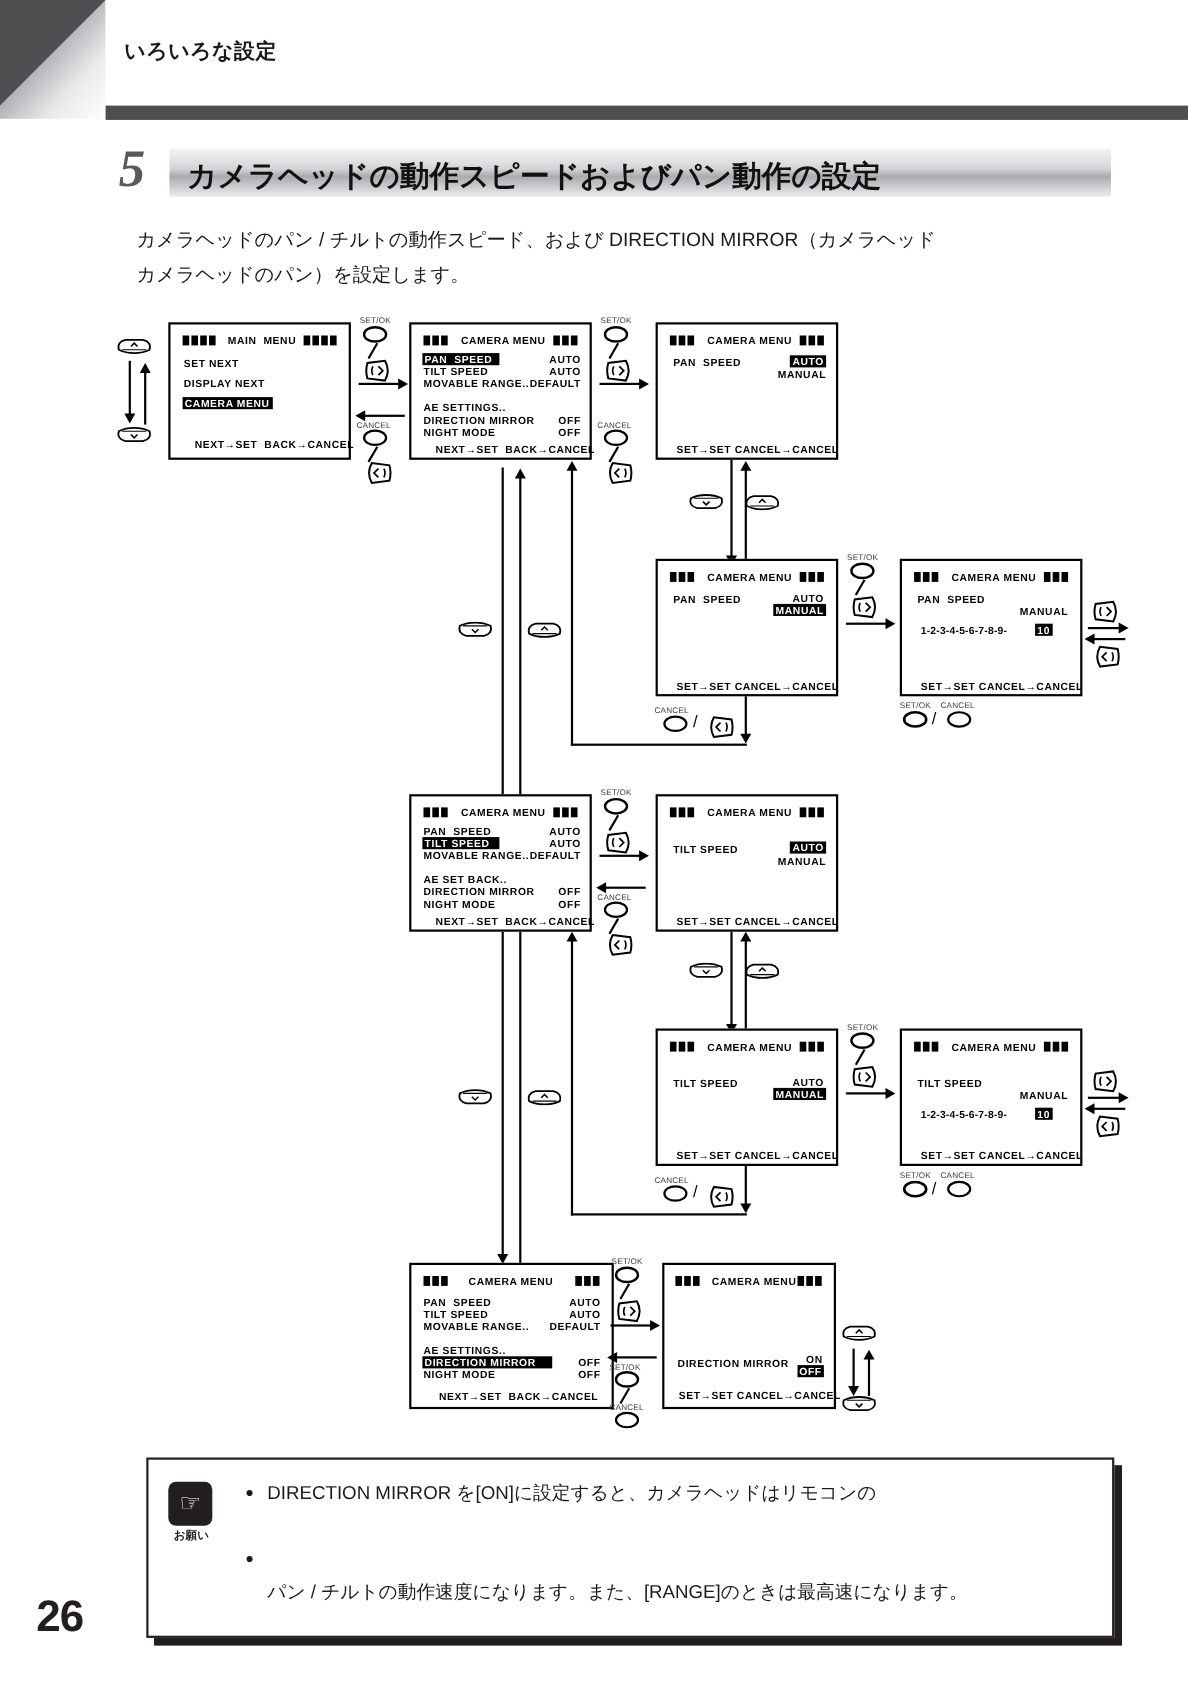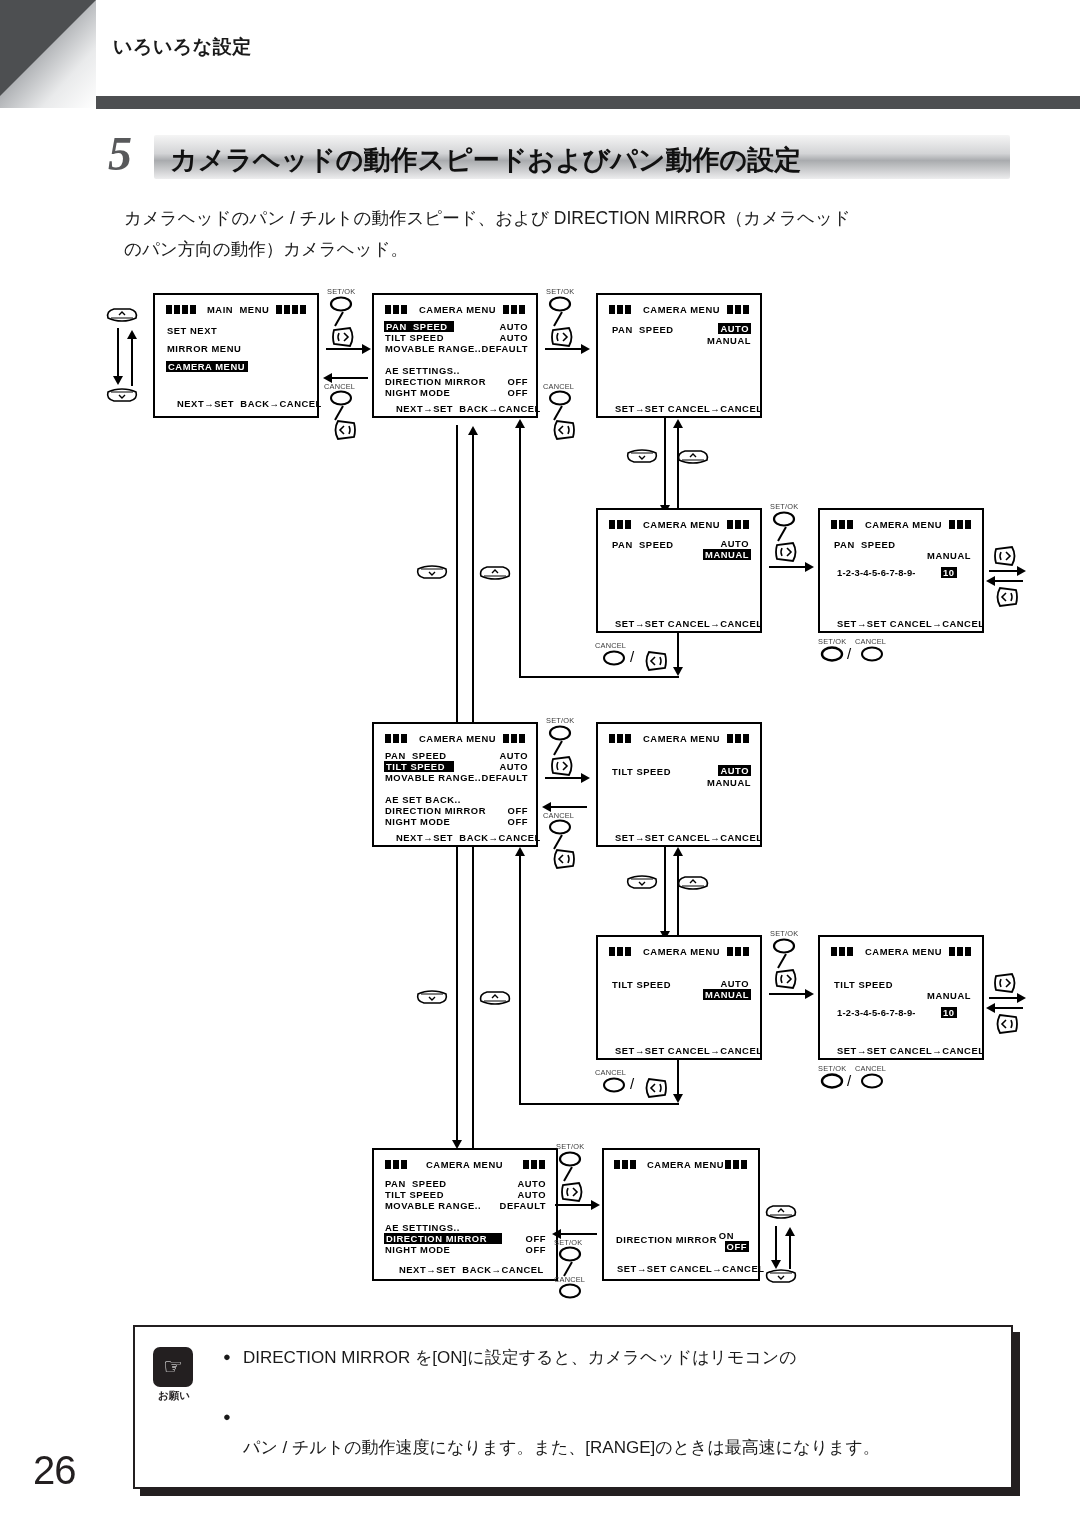--- a/index.html
+++ b/index.html
@@ -125,39 +125,39 @@
     font-size:10.5px; font-weight:bold; color:#231f20;
   }
   .note-li {
     position:absolute; font-size:17px; line-height:30px; color:#1a1a1a;
   }
   .bullet { position:absolute; font-size:13px; }
 
   
   #pageno {
     position:absolute; left:33px; top:1448px;
-    font-size:40px; font-weight:normal; color:#231f20; letter-spacing:-1px;
+    font-size:40px; font-weight:bold; color:#231f20; letter-spacing:-1px;
   }
 </style>
 </head>
 <body>
 
 <div id="header-corner"></div>
 <div id="header-band"></div>
 <div id="header-rule"></div>
 <div id="header-title">いろいろな設定</div>
 
 <div id="section">
   <div id="section-bar"></div>
   <div id="section-num">5</div>
   <div id="section-label">カメラヘッドの動作スピードおよびパン動作の設定</div>
 </div>
 <div id="intro">
   <div>カメラヘッドのパン / チルトの動作スピード、および DIRECTION MIRROR（カメラヘッド</div>
-  <div>のパン方向の動作）カメラヘッド。</div>
+  <div>カメラヘッドのパン）を設定します。</div>
 </div>
 
 <div id="diagram">
 
   <div class="btn-ud" style="left:105px;top:307px;">
     <svg width="34" height="15" viewBox="0 0 34 15">
         <path d="M3 11 Q1 4 9 2 L25 2 Q33 4 31 11 Q25 14 17 14 Q9 14 3 11 Z" fill="#fff" stroke="#000" stroke-width="1.6"></path>
         <path d="M6 11 L28 11" stroke="#000" stroke-width="1"></path>
         <path d="M14 8 L17 5 L20 8" fill="none" stroke="#000" stroke-width="1.4"></path>
       </svg>
@@ -172,21 +172,21 @@
         <path d="M6 4 L28 4" stroke="#000" stroke-width="1"></path>
         <path d="M14 7 L17 10 L20 7" fill="none" stroke="#000" stroke-width="1.4"></path>
       </svg>
   </div>
 
   <div class="scr" style="left:153px;top:293px;width:166px;height:125px;">
     <div class="bar3" style="left:11px;top:10px;"><i></i><i></i><i></i><i></i></div>
     <div class="sline" style="left:52px;top:9px;">MAIN  MENU</div>
     <div class="bar3" style="right:9px;top:10px;"><i></i><i></i><i></i><i></i></div>
     <div class="sline" style="left:12px;top:30px;">SET NEXT</div>
-    <div class="sline" style="left:12px;top:48px;">MIRROR MENU</div>
+    <div class="sline" style="left:12px;top:48px;">DISPLAY NEXT</div>
     <div class="blk" style="left:11px;top:66px;width:78px;">CAMERA MENU</div>
     <div class="sline" style="left:22px;top:103px;">NEXT→SET  BACK→CANCEL</div>
   </div>
 
   <div class="lbl-tiny" style="left:327px;top:287px;">SET/OK</div>
   <div class="btn-round" style="left:329px;top:296px;">
     <svg width="24" height="16" viewBox="0 0 24 16">
         <ellipse cx="12" cy="8" rx="10" ry="6.5" fill="#fff" stroke="#000" stroke-width="2.2"></ellipse>
       </svg>
   </div>
@@ -640,21 +640,21 @@
     <svg width="24" height="16" viewBox="0 0 24 16">
         <ellipse cx="12" cy="8" rx="10" ry="6.5" fill="#fff" stroke="#000" stroke-width="2"></ellipse>
       </svg>
   </div>
 
   <div class="scr" style="left:602px;top:1148px;width:158px;height:133px;">
     <div class="bar3" style="left:10px;top:10px;"><i></i><i></i><i></i></div>
     <div class="sline" style="left:43px;top:9px;">CAMERA MENU</div>
     <div class="bar3" style="right:9px;top:10px;"><i></i><i></i><i></i></div>
     <div class="sline" style="left:12px;top:84px;">DIRECTION MIRROR</div>
-    <div class="sline" style="right:24px;top:80px;">ON</div>
+    <div class="sline" style="right:10px;top:80px;">ON</div>
     <div class="blk" style="right:9px;top:91px;">OFF</div>
     <div class="sline" style="left:13px;top:113px;">SET→SET CANCEL→CANCEL</div>
   </div>
 
   <div class="btn-ud" style="left:764px;top:1204px;">
     <svg width="34" height="15" viewBox="0 0 34 15">
         <path d="M3 11 Q1 4 9 2 L25 2 Q33 4 31 11 Q25 14 17 14 Q9 14 3 11 Z" fill="#fff" stroke="#000" stroke-width="1.6"></path>
         <path d="M6 11 L28 11" stroke="#000" stroke-width="1"></path>
         <path d="M14 8 L17 5 L20 8" fill="none" stroke="#000" stroke-width="1.4"></path>
       </svg>

